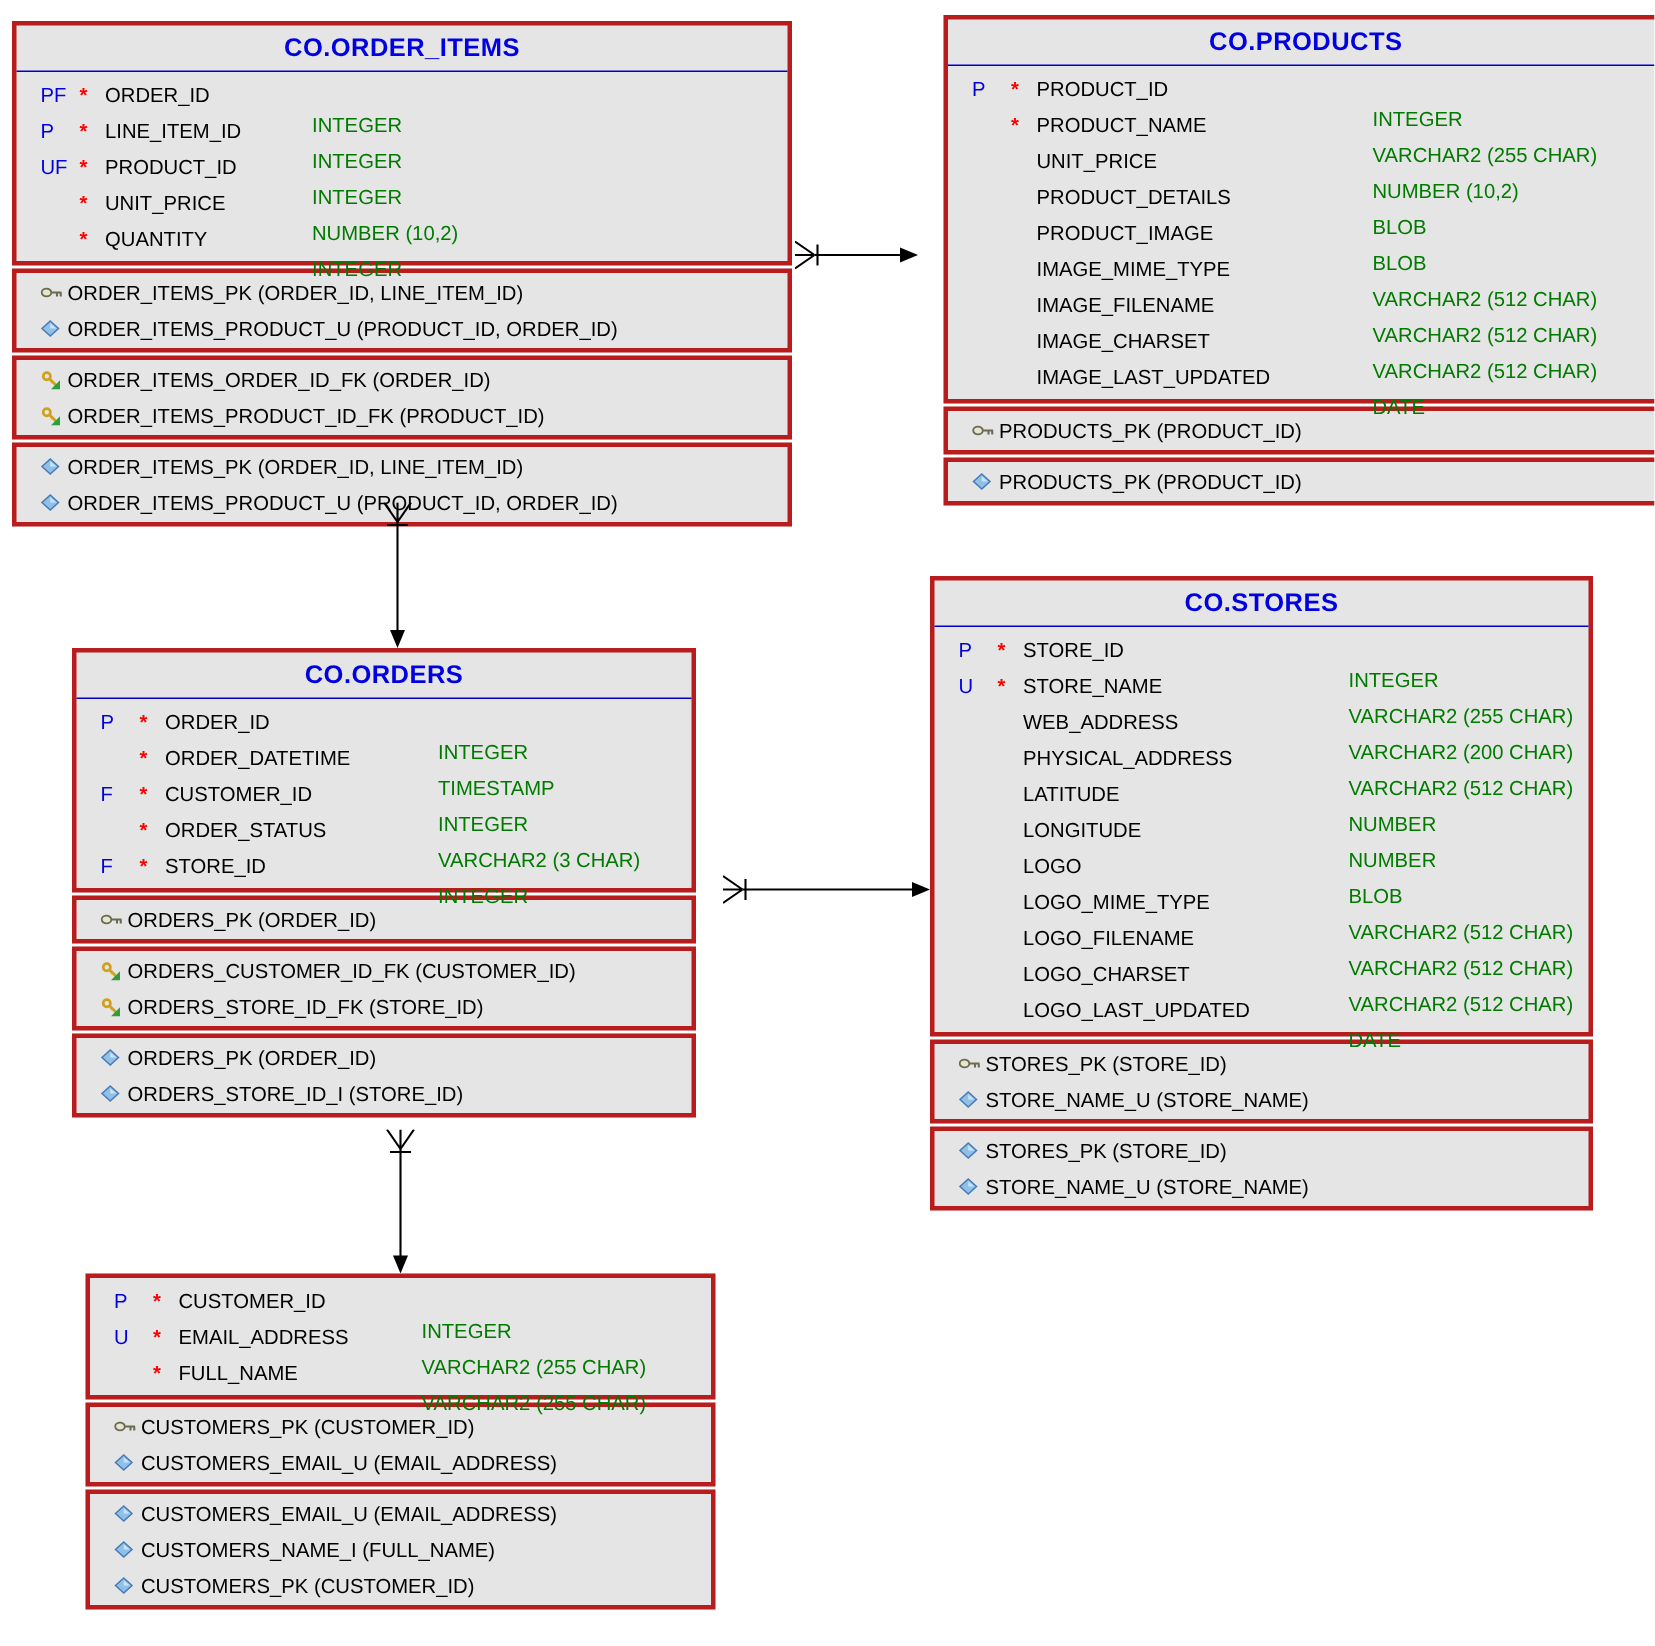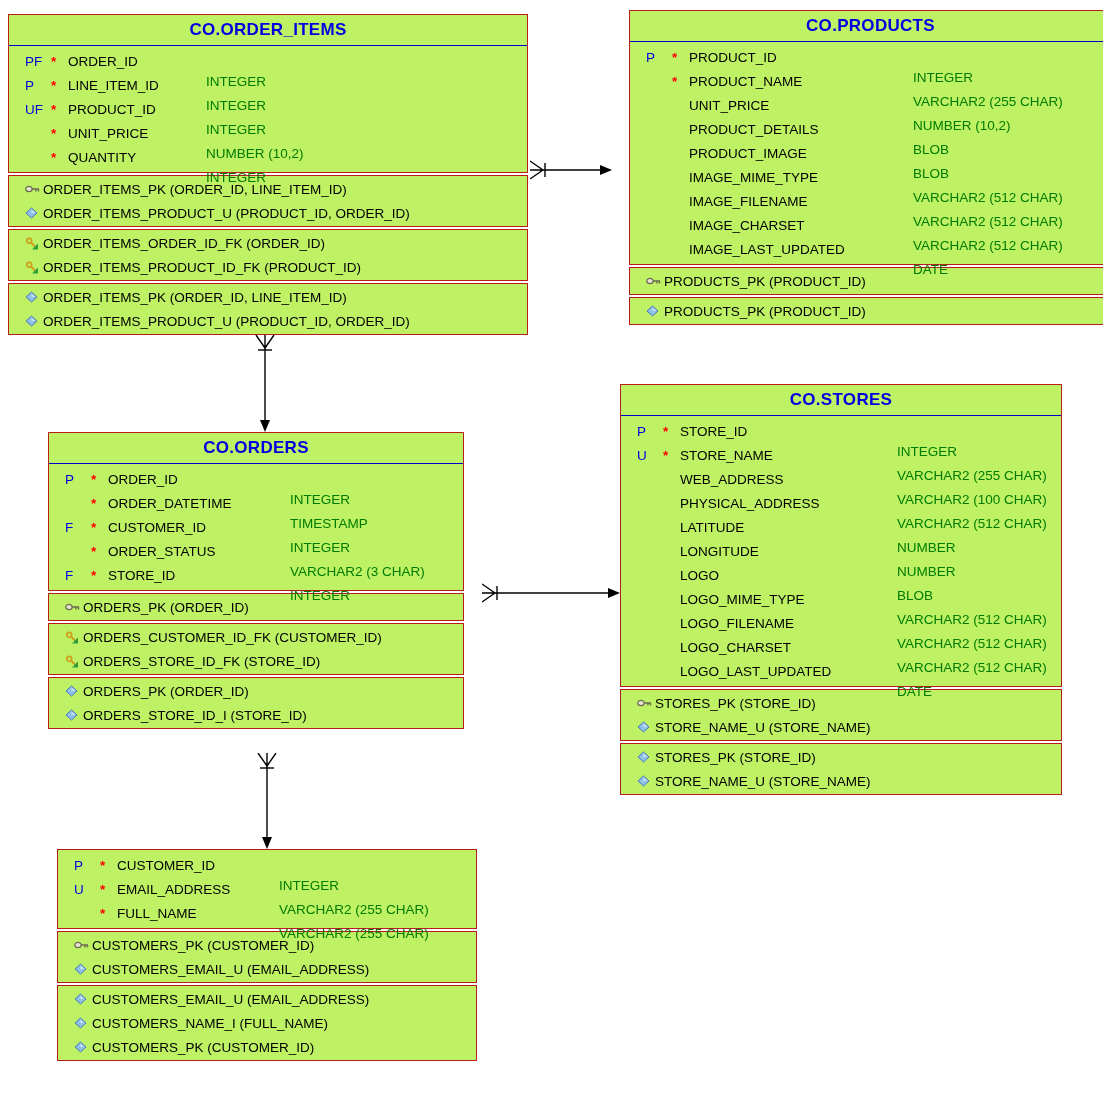--- a/index.html
+++ b/index.html
@@ -3,21 +3,21 @@
 <meta charset="utf-8">
 <style>
   html,body{margin:0;padding:0;background:#ffffff;}
   .canvas{
     position:relative;width:1103px;height:1097px;background:#ffffff;
     font-family:"Liberation Sans","DejaVu Sans",sans-serif;font-size:13.5px;color:#000;
     overflow:hidden;
   }
   .entity{position:absolute;}
   .box{
-    background:#bef264;border:1px solid #b91c1c;margin-top:2px;
+    background:#e5e5e5;border:3px solid #b91c1c;margin-top:2px;
   }
   .box:first-child{margin-top:0;}
   .title{
     height:30px;line-height:30px;text-align:center;
     font-weight:bold;font-size:17px;color:#0000E0;
     border-bottom:1px solid #0000CD;letter-spacing:0.3px;
   }
   .cols{padding:3px 0;}
   .col-row{display:flex;align-items:center;height:24px;}
   .flag{width:26px;padding-left:16px;color:#0000E0;flex:none;}
@@ -366,21 +366,21 @@
             <span class="flag">U</span>
             <span class="req">*</span>
             <span class="cname">STORE_NAME</span>
             <span class="ctype">VARCHAR2 (255 CHAR)</span>
           </div>
 
           <div class="col-row">
             <span class="flag"></span>
             <span class="req"></span>
             <span class="cname">WEB_ADDRESS</span>
-            <span class="ctype">VARCHAR2 (100 CHAR)</span>
+            <span class="ctype">VARCHAR2 (200 CHAR)</span>
           </div>
 
           <div class="col-row">
             <span class="flag"></span>
             <span class="req"></span>
             <span class="cname">PHYSICAL_ADDRESS</span>
             <span class="ctype">VARCHAR2 (512 CHAR)</span>
           </div>
 
           <div class="col-row">

